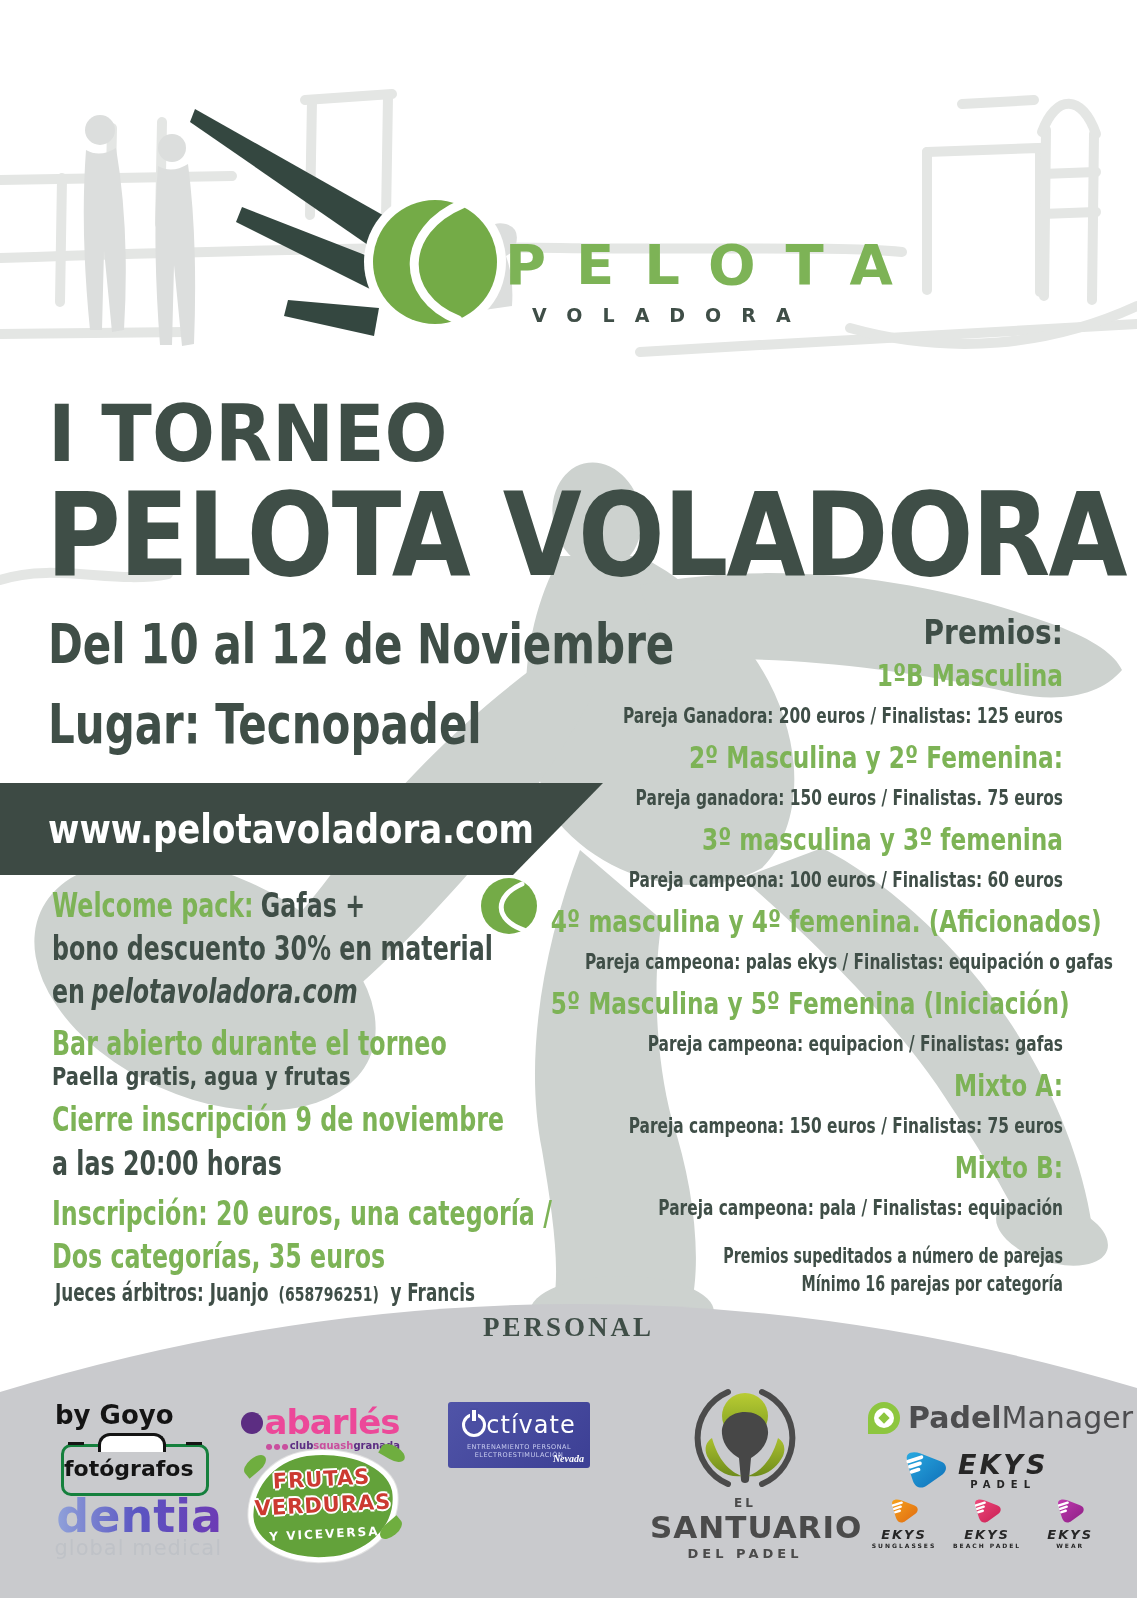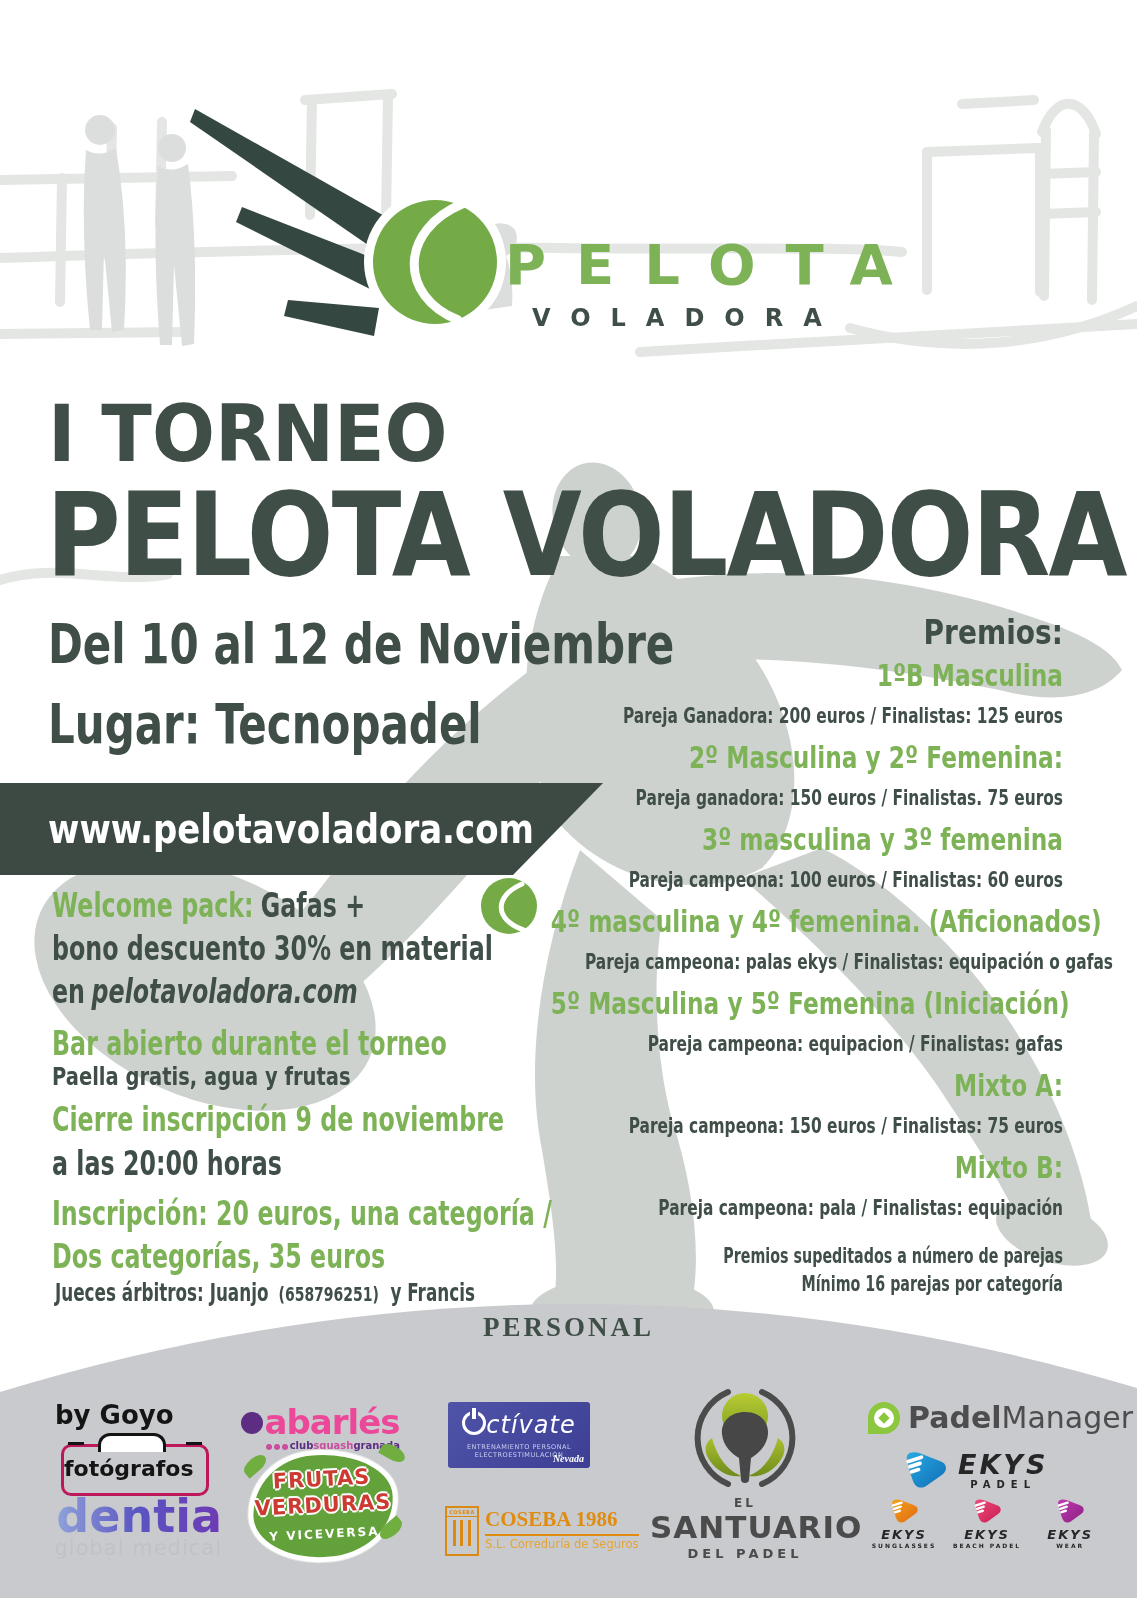--- a/index.html
+++ b/index.html
@@ -16,21 +16,21 @@
   .bg{position:absolute;left:0;top:0;z-index:0;}
   .layer{position:absolute;z-index:2;}
   .nw{white-space:nowrap;display:block;transform-origin:0 50%;}
   .or{transform-origin:100% 50%;}
   .sx68{transform:scaleX(.68);} .sx70{transform:scaleX(.70);} .sx72{transform:scaleX(.72);}
   .sx75{transform:scaleX(.75);} .sx78{transform:scaleX(.78);} .sx85{transform:scaleX(.85);}
   .sx88{transform:scaleX(.88);} .sx95{transform:scaleX(.95);}
   .green{color:var(--green);} .dark{color:var(--dark);}
 
   .logo-word1{font-size:56px;font-weight:bold;letter-spacing:30px;color:var(--green);}
-  .logo-word2{font-size:24px;font-weight:bold;letter-spacing:20px;color:var(--dark);text-align:center;}
+  .logo-word2{font-size:19px;font-weight:bold;letter-spacing:20px;color:var(--dark);text-align:center;}
 
   .title1{font-size:78px;font-weight:bold;line-height:92px;}
   .title2{font-size:116px;font-weight:bold;line-height:106px;letter-spacing:-2px;}
   .dateline{font-size:56px;font-weight:bold;line-height:72px;}
 
   .banner{
     position:absolute;left:0;top:783px;width:660px;height:92px;background:var(--banner);z-index:2;
     clip-path:polygon(0 0,603px 0,513px 100%,0 100%);
   }
   .banner span{display:block;margin-left:48px;line-height:92px;font-size:40px;font-weight:bold;color:#fff;
@@ -43,21 +43,21 @@
   .p-det{font-size:22px;font-weight:bold;line-height:40px;}
   .p-note{font-size:21px;font-weight:bold;line-height:28px;}
 
   .colaboran{font-family:"Liberation Serif",serif;font-weight:bold;font-size:27px;letter-spacing:3px;
     color:var(--dark);text-align:center;width:1137px;}
 
   
   .sp{z-index:3;}
   .goyo{width:160px;text-align:left;}
   .goyo-line{font-size:26px;font-weight:bold;color:#141414;}
-  .camera{position:relative;margin:14px auto 0;width:142px;height:46px;border:3px solid #be185d;border-radius:10px;}
+  .camera{position:relative;margin:14px auto 0;width:142px;height:46px;border:3px solid #15803d;border-radius:10px;}
   .camera::before{content:"";position:absolute;left:34px;top:-14px;width:62px;height:16px;
     border:3px solid #141414;border-bottom:none;border-radius:12px 12px 0 0;background:#fff;}
   .camera .dash{position:absolute;top:-5px;width:16px;height:3px;background:#141414;}
   .camera span{display:block;line-height:44px;font-size:22px;font-weight:bold;color:#141414;}
   .dentia-name{font-size:46px;font-weight:bold;line-height:48px;
     background:linear-gradient(90deg,#93a6db 0%,#5a55c2 50%,#6d3ab4 100%);
     -webkit-background-clip:text;background-clip:text;color:#5a55c2;-webkit-text-fill-color:transparent;}
   .dentia-tag{font-size:21px;color:#bfc2c7;letter-spacing:1px;margin-top:-4px;}
 
   .abarles{width:160px;text-align:center;}
@@ -72,21 +72,21 @@
   .frutas-blob{position:absolute;inset:0;background:#63a23a;border:5px solid #ffffff;
     border-radius:46% 54% 50% 50%/58% 44% 56% 44%;transform:rotate(-3deg);box-shadow:0 0 0 1px #e2e2e2;}
   .frutas-leaf{position:absolute;width:26px;height:14px;background:#6fae3f;border-radius:50% 50% 50% 0;}
   .frutas-txt{position:absolute;inset:0;text-align:center;transform:rotate(-3deg);}
   .frutas-w{font-size:21px;font-weight:bold;color:#fdfdfb;line-height:26px;letter-spacing:1px;
     color:#cc3a31;text-shadow:-2px 0 #fff,2px 0 #fff,0 -2px #fff,0 2px #fff,1px 1px #fff,-1px -1px #fff;}
   .frutas-v{font-size:12px;font-weight:bold;color:#ffffff;letter-spacing:2px;line-height:16px;}
 
   .activate{width:142px;height:66px;background:linear-gradient(135deg,#5054a8,#3c3f94);border-radius:3px;
     color:#fff;text-align:center;}
-  .activate-row{display:flex;justify-content:center;margin-top:9px;font-style:italic;}
+  .activate-row{display:flex;justify-content:center;align-items:center;margin-top:9px;}
   .pwr{position:relative;width:18px;height:18px;border:3px solid #fff;border-radius:50%;display:inline-block;}
   .pwr::after{content:"";position:absolute;left:7px;top:-6px;width:4px;height:11px;background:#fff;
     box-shadow:0 0 0 2px #4a4ea2;}
   .activate-name{font-size:24px;letter-spacing:1px;}
   .activate-sub{font-size:6.5px;letter-spacing:.5px;color:#c9cdf0;line-height:8px;}
   .activate-brand{position:absolute;right:6px;bottom:4px;font-family:"Liberation Serif",serif;
     font-style:italic;font-weight:bold;font-size:10px;}
 
   .coseba{display:flex;align-items:flex-start;gap:6px;}
   .coseba-emblem{width:30px;height:46px;border:2px solid #d98a12;color:#d98a12;text-align:center;}
@@ -286,34 +286,20 @@
   <div class="layer sp activate" style="left:448px;top:1402px;">
     <div class="activate-row">
       <span class="pwr"></span>
       <span class="activate-name">ctívate</span>
     </div>
     <div class="activate-sub" style="margin-top:4px;">ENTRENAMIENTO PERSONAL</div>
     <div class="activate-sub">ELECTROESTIMULACIÓN</div>
     <div class="activate-brand">Nevada</div>
   </div>
 
-  <div class="layer sp coseba" style="left:445px;top:1506px;">
-    <div class="coseba-emblem">
-      <div class="t">COSEBA</div>
-      <div class="coseba-cols">
-          <i></i>
-          <i></i>
-          <i></i>
-        </div>
-    </div>
-    <div>
-      <div class="coseba-name">COSEBA 1986</div>
-      <div class="coseba-tag">S.L. Correduría de Seguros</div>
-    </div>
-  </div>
 
   <div class="layer sp santuario" style="left:650px;top:1382px;">
     <svg width="110" height="114" viewBox="0 0 110 114" style="display:block;margin:0 auto;">
       <defs>
         <linearGradient id="gOlive" x1="0" y1="0" x2="0" y2="1">
           <stop offset="0" stop-color="#b9cc33"></stop>
             <stop offset="1" stop-color="#7a9a1f"></stop>
         </linearGradient>
         <linearGradient id="gLeaf" x1="0" y1="0" x2="0" y2="1">
           <stop offset="0" stop-color="#a9bf2e"></stop>

